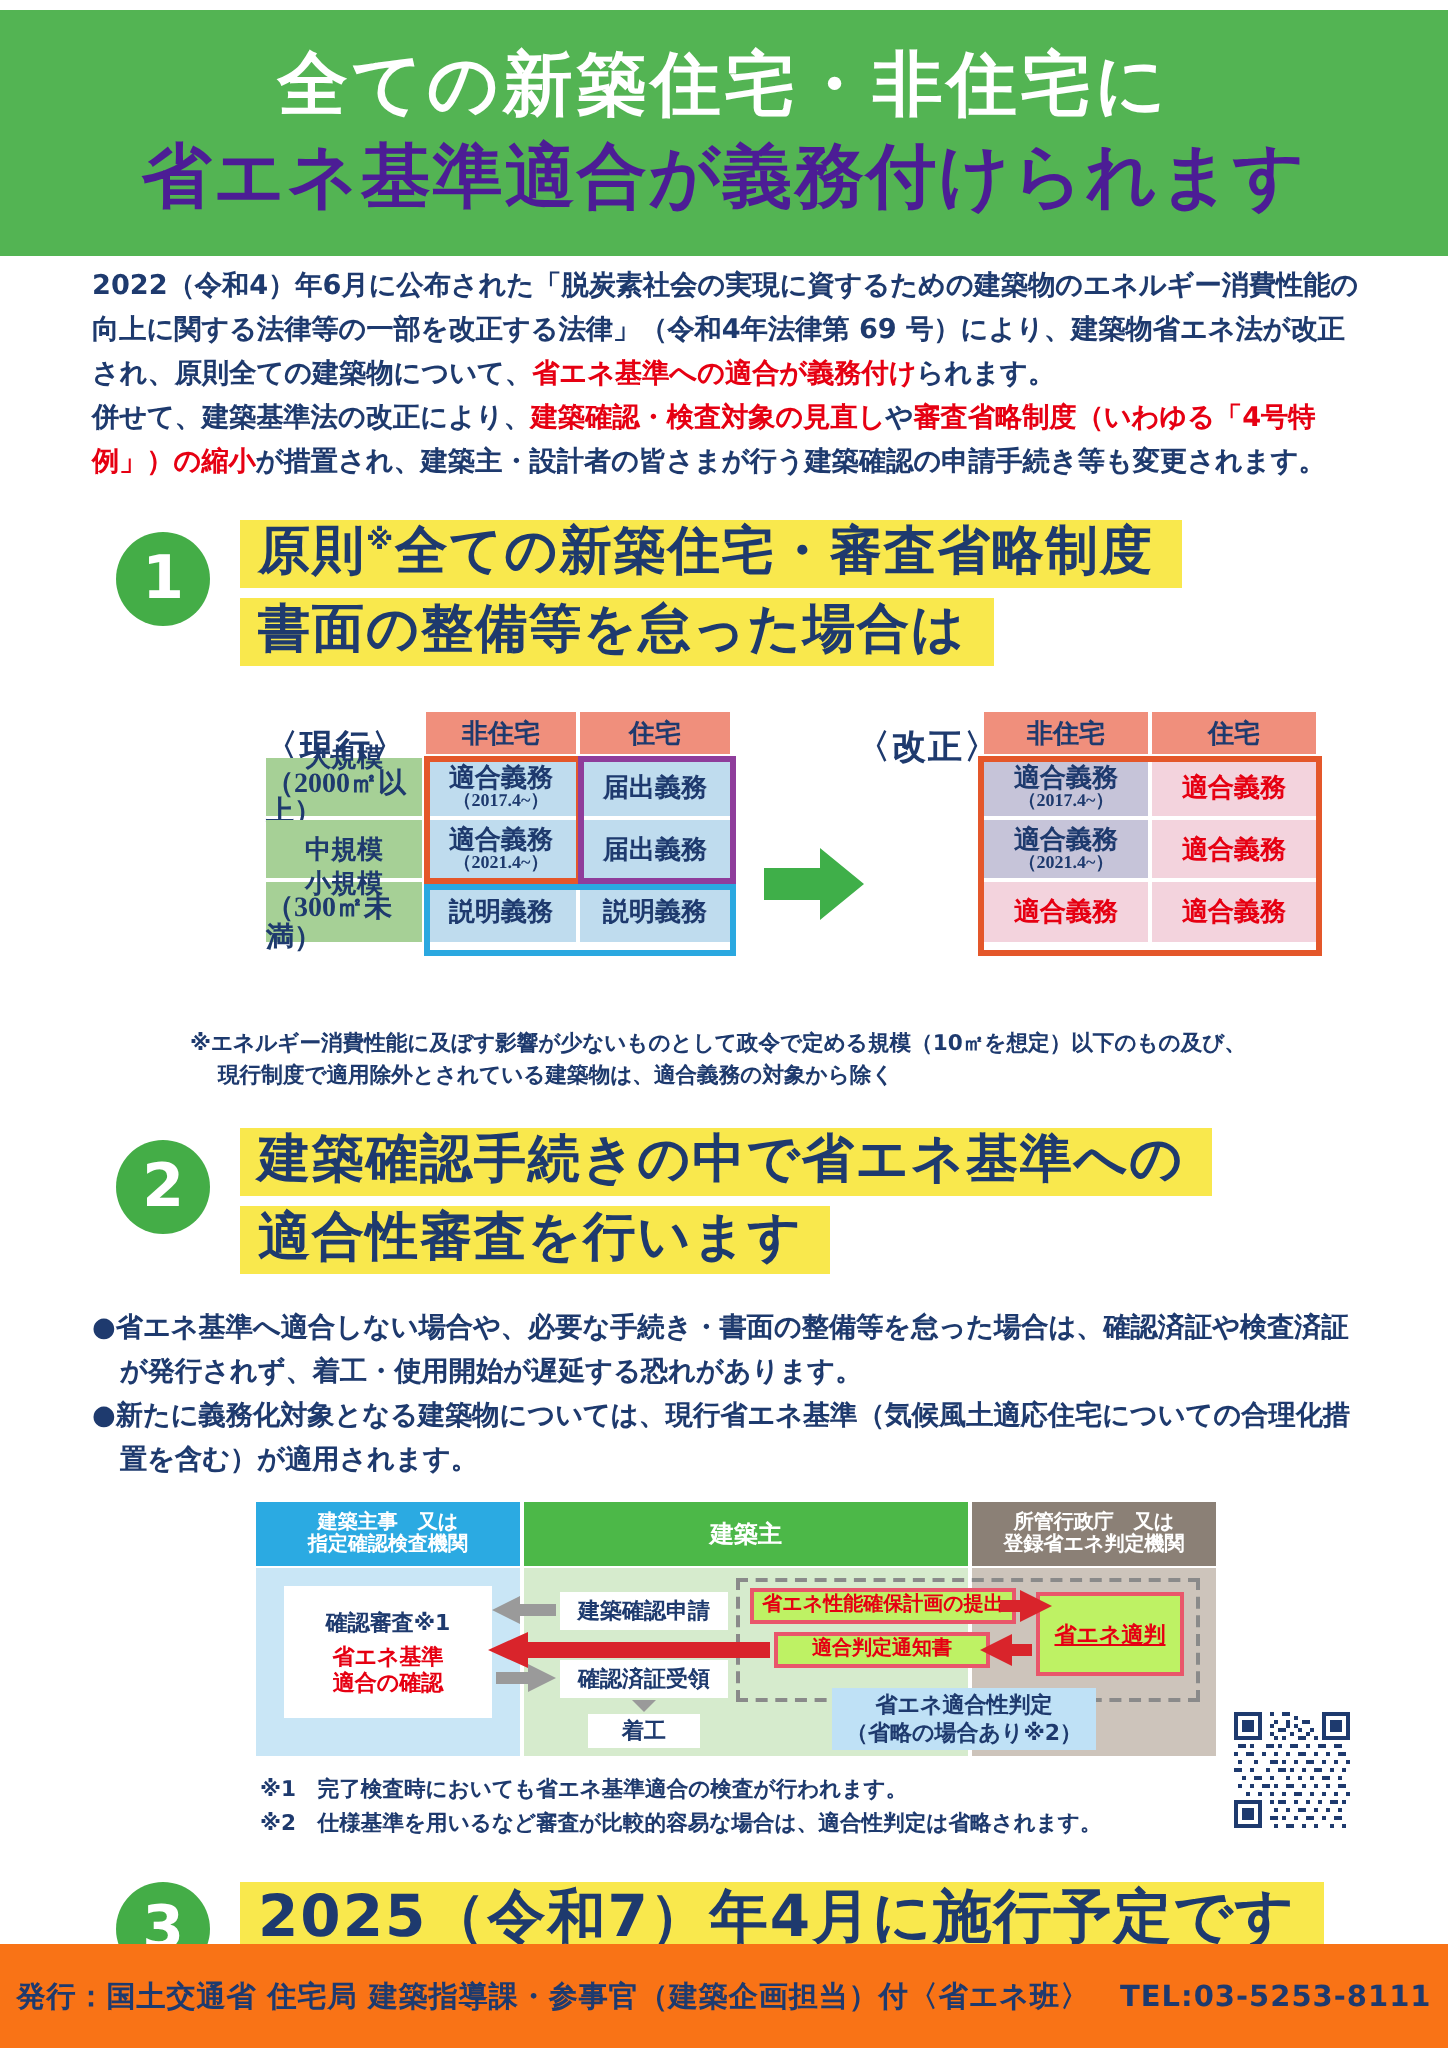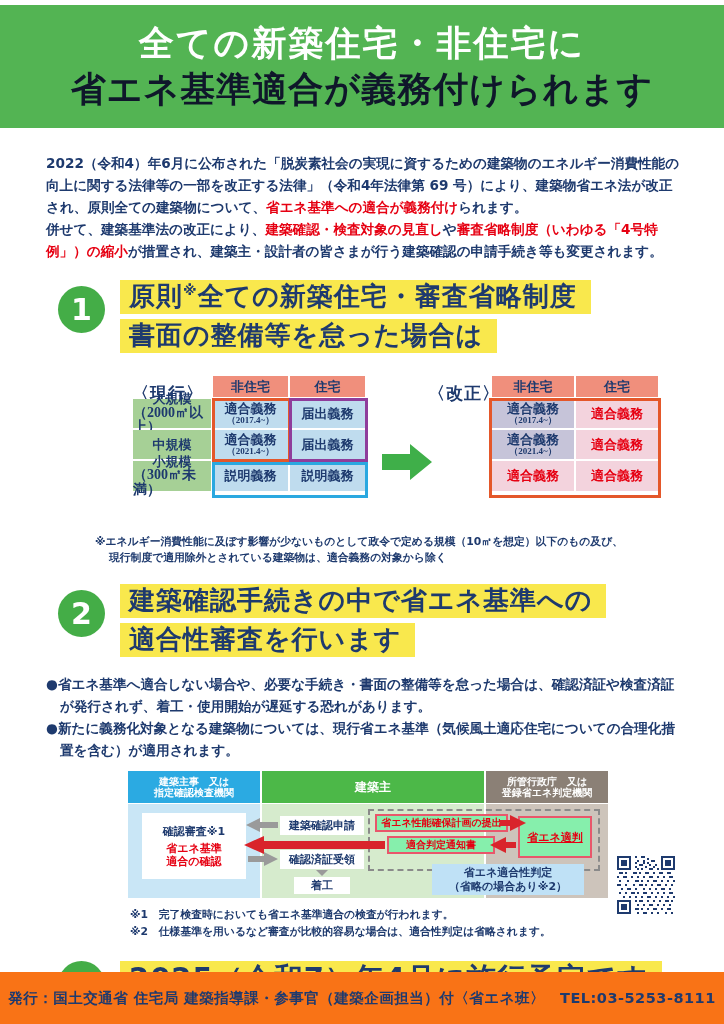--- a/index.html
+++ b/index.html
@@ -9,23 +9,23 @@
     background:#ffffff; overflow:hidden;
     font-family:"DejaVu Sans","Liberation Sans",sans-serif;
     color:#1e3a6e; font-weight:bold;
   }
   
   .banner {
     margin-top:5px; height:123px; background:#53b453;
     display:flex; flex-direction:column; align-items:center; justify-content:center;
   }
   .banner .t1 { color:#fff; font-size:35px; letter-spacing:2px; line-height:1.3; }
-  .banner .t2 { color:#0f172a; font-size:35px; letter-spacing:1px; line-height:1.3; }
-  
-  .intro { padding:24px 42px 0 46px; font-size:13.6px; line-height:1.62; text-align:left; }
+  .banner .t2 { color:#4c1d95; font-size:35px; letter-spacing:1px; line-height:1.3; }
+  
+  .intro { padding:4px 42px 0 46px; font-size:13.6px; line-height:1.62; text-align:left; }
   .red { color:#e60012; }
   
   .sec-head { display:flex; align-items:flex-start; margin:18px 0 0 58px; }
   .num-circle {
     flex:0 0 auto; width:47px; height:47px; border-radius:50%;
     background:#44ad47; color:#fff; font-size:30px;
     display:flex; align-items:center; justify-content:center; margin-top:6px;
   }
   .sec-title { margin-left:15px; font-size:26px; line-height:1.0; }
   .sec-title .hl {
@@ -64,21 +64,21 @@
   .dg-h { height:32px; display:flex; flex-direction:column; align-items:center; justify-content:center; color:#fff; line-height:1.15; }
   .dg-h.blue  { width:132px; background:#2baae2; font-size:10px; }
   .dg-h.green { width:222px; background:#4cb848; font-size:12px; }
   .dg-h.brown { width:122px; background:#8b8076; font-size:10px; }
   .dg-body { position:relative; height:94px; margin-top:1px; display:flex; gap:2px; }
   .dg-b { height:94px; }
   .dg-b.blue  { width:132px; background:#c9e6f6; }
   .dg-b.green { width:222px; background:#d6ebcd; }
   .dg-b.brown { width:122px; background:#cdc4bb; }
   .dg-box { position:absolute; background:#fff; display:flex; flex-direction:column; align-items:center; justify-content:center; line-height:1.2; font-size:11px; }
-  .dg-box.pinkbox { background:#86efac; border:2px solid #e9566b; color:#e60012; font-size:10px; line-height:1; }
+  .dg-box.pinkbox { background:#bef264; border:2px solid #e9566b; color:#e60012; font-size:10px; line-height:1; }
   .dg-box.bluebox { background:#bfe1f6; color:#1e3a6e; font-size:11px; line-height:1.25; }
   .dg-dashed { position:absolute; border:2px dashed #8a8a8a; pointer-events:none; }
   .dg-arrows { position:absolute; left:0; top:0; }
   .dg-notes { margin:9px 0 0 130px; font-size:10.8px; line-height:1.55; }
   
   .s3-bullets { margin:10px 44px 0 46px; font-size:13.6px; line-height:1.6; width:565px; }
   .s3-bullets .item { text-indent:-14px; padding-left:14px; }
   .qr { position:absolute; left:617px; top:856px; width:58px; height:58px; }
   
   .footer {
@@ -256,21 +256,21 @@
         <div class="dg-box pinkbox" style="left:247px; top:10px; width:133px; height:18px;">
             <span>省エネ性能確保計画の提出</span>
           </div>
         <div class="dg-box pinkbox" style="left:259px; top:32px; width:108px; height:18px;">
             <span>適合判定通知書</span>
           </div>
         <div class="dg-box pinkbox" style="left:390px; top:12px; width:74px; height:42px; font-size:11px;text-decoration:underline;">
             <span>省エネ適判</span>
           </div>
 
-        <div class="dg-box bluebox" style="left:304px; top:60px; width:152px; height:31px;">
+        <div class="dg-box bluebox" style="left:288px; top:60px; width:132px; height:31px;">
           <span>省エネ適合性判定</span>
           <span>（省略の場合あり※2）</span>
         </div>
 
         <svg class="dg-arrows" width="480" height="94" viewBox="0 0 480 94">
 
           <polygon points="150,18 132,18 132,14 118,21 132,28 132,24 150,24" fill="#9a9a9a"></polygon>
 
           <polygon points="257,37 136,37 136,32 116,41 136,50 136,45 257,45" fill="#d9242b"></polygon>
 

